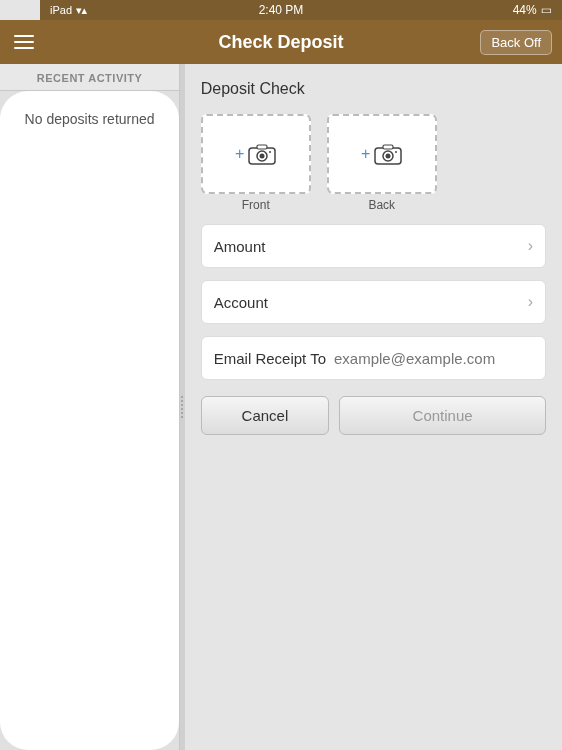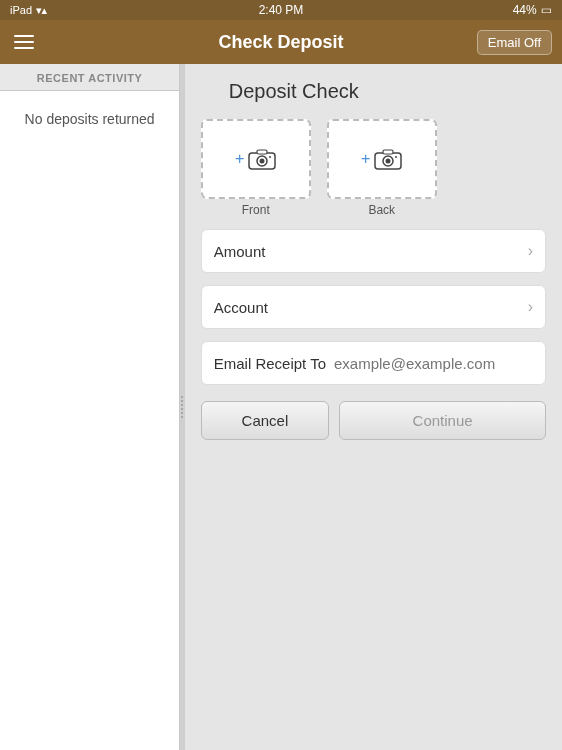--- a/index.html
+++ b/index.html
@@ -14,20 +14,21 @@
     
     .status-bar {
       background: #7a5c2e;
       color: white;
       display: flex;
       justify-content: space-between;
       align-items: center;
       padding: 0 10px;
       height: 20px;
       font-size: 11px;
+      margin-left: 40px;
     }
     .status-left { display: flex; align-items: center; gap: 4px; }
     .status-center { position: absolute; left: 50%; transform: translateX(-50%); font-size: 12px; font-weight: 500; }
     .status-right { display: flex; align-items: flex-start; gap: 4px; font-size: 12px; }
 
     
     .navbar {
       background: #8b6530;
       height: 44px;
       display: flex;
@@ -94,20 +95,21 @@
       background: #e8e8e8;
       font-weight: bold;
     }
     .no-deposits {
       flex: 1;
       display: flex;
       align-items: flex-start;
       justify-content: center;
       padding-top: 20px;
       background: white;
+      border-radius: 28px;
     }
     .no-deposits-text {
       color: #555;
       font-size: 14px;
     }
 
     
     .drag-handle {
       width: 6px;
       display: flex;
@@ -130,25 +132,24 @@
     .right-panel {
       flex: 1;
       background: #e5e5e5;
       padding: 16px;
       display: flex;
       flex-direction: column;
       gap: 12px;
     }
 
     .deposit-check-title {
-      font-size: 20px;
+      font-size: 16px;
       color: #333;
       font-weight: 400;
       margin-bottom: 4px;
-      margin-left: 28px;
     }
 
     
     .camera-row {
       display: flex;
       gap: 16px;
     }
     .camera-box-wrap {
       display: flex;
       flex-direction: column;
@@ -277,21 +278,21 @@
   </div>
 </div>
 
 <div class="navbar">
   <button class="menu-btn" aria-label="Menu">
     <span></span>
     <span></span>
     <span></span>
   </button>
   <span class="navbar-title">Check Deposit</span>
-  <button class="sign-off-btn">Email Off</button>
+  <button class="sign-off-btn">Back Off</button>
 </div>
 
 <div class="main-layout">
 
   <div class="left-panel">
     <div class="recent-activity-header">RECENT ACTIVITY</div>
     <div class="no-deposits">
       <span class="no-deposits-text">No deposits returned</span>
     </div>
   </div>

